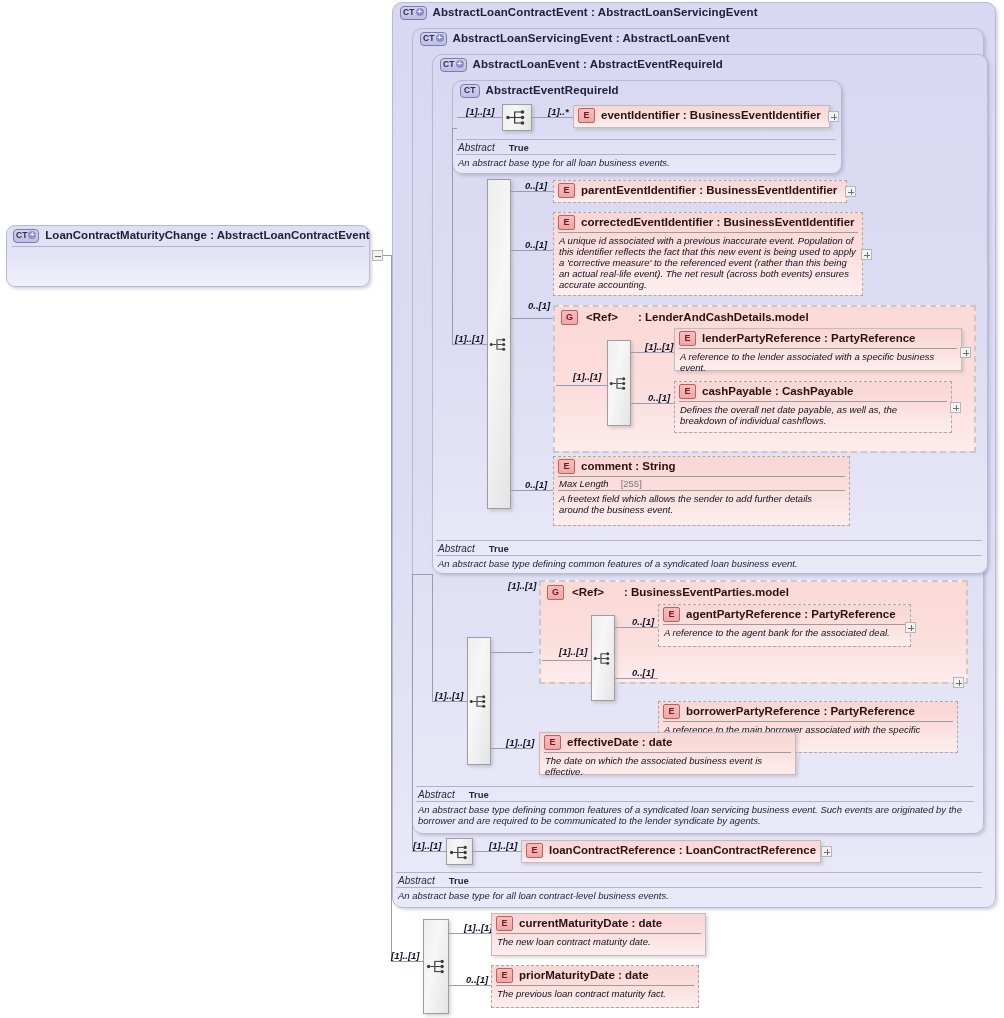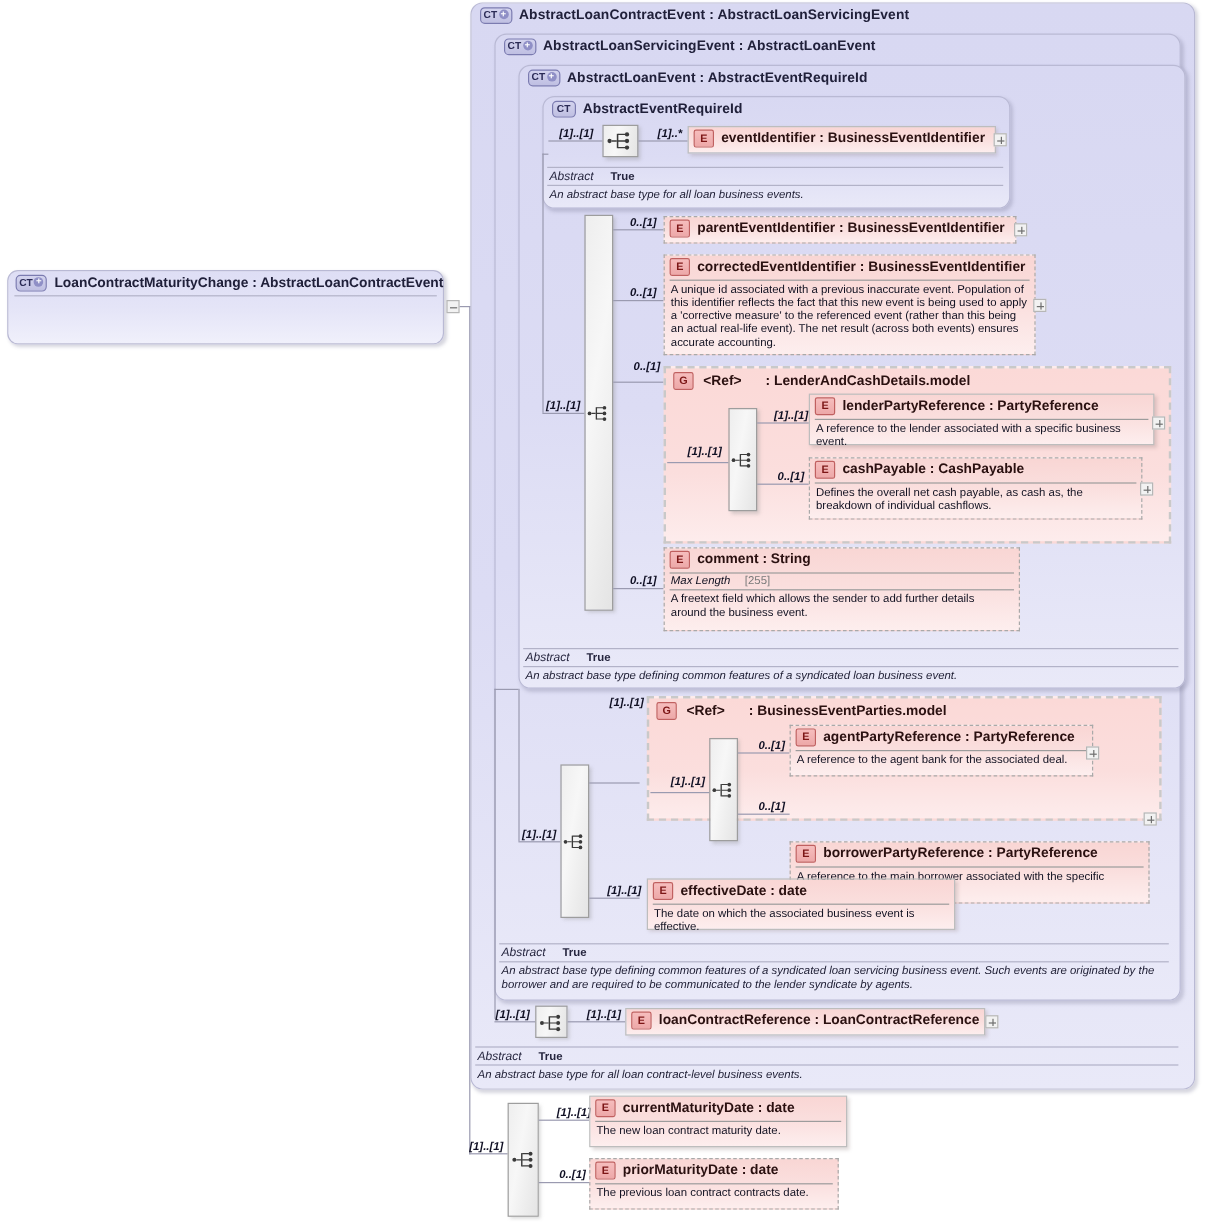--- a/index.html
+++ b/index.html
@@ -70,21 +70,21 @@
   }
   .el .ebadge{
     display:inline-block;vertical-align:middle;
     width:15px;height:13px;line-height:12px;text-align:center;
     border:1px solid #c06060;border-radius:2px;
     background:linear-gradient(180deg,#f6bdbd,#eda8a8);
     color:#7c1616;font-size:9px;font-weight:bold;margin-right:6px;
   }
   .el .sep{border-top:1px solid #9c9c9c;height:0;margin:0 4px;}
   .el .doc{
-    font-size:9.5px;color:#101020;line-height:11px;
+    font-style:italic;font-size:9.5px;color:#101020;line-height:11px;
     padding:2px 5px 3px 5px;
   }
   .el .facet{font-size:9.5px;padding:1px 5px 1px 5px;white-space:nowrap;}
   .el .facet .fk{font-style:italic;color:#101020;}
   .el .facet .fv{color:#7a7a7a;margin-left:12px;}
 
   
   .grp{
     position:absolute;box-sizing:border-box;
     background:linear-gradient(180deg,#fbd9d7 0%,#fbdedd 60%,#fdecec 100%);
@@ -319,21 +319,21 @@
   <div class="sep"></div>
   <div class="doc">A reference to the lender associated with a specific business event.</div>
 </div>
 <div class="plus" style="left:960px;top:347px;"></div>
 
 <div class="el opt" style="left:674px;top:381px;width:278px;height:52px;">
   <div class="title">
     <span class="ebadge">E</span><span>cashPayable : CashPayable</span>
   </div>
   <div class="sep"></div>
-  <div class="doc">Defines the overall net cash payable, as cash as, the breakdown of individual cashflows.</div>
+  <div class="doc">Defines the overall net date payable, as well as, the breakdown of individual cashflows.</div>
 </div>
 <div class="plus" style="left:950px;top:402px;"></div>
 
 <div class="el opt" style="left:553px;top:456px;width:297px;height:70px;">
   <div class="title">
     <span class="ebadge">E</span><span>comment : String</span>
   </div>
   <div class="sep"></div>
   <div class="facet">
     <span class="fk">Max Length</span><span class="fv">[255]</span>
@@ -467,14 +467,14 @@
   </div>
   <div class="sep"></div>
   <div class="doc">The new loan contract maturity date.</div>
 </div>
 
 <div class="el opt" style="left:491px;top:965px;width:208px;height:43px;">
   <div class="title">
     <span class="ebadge">E</span><span>priorMaturityDate : date</span>
   </div>
   <div class="sep"></div>
-  <div class="doc">The previous loan contract contracts date.</div>
+  <div class="doc">The previous loan contract maturity fact.</div>
 </div>
 
 </body></html>

